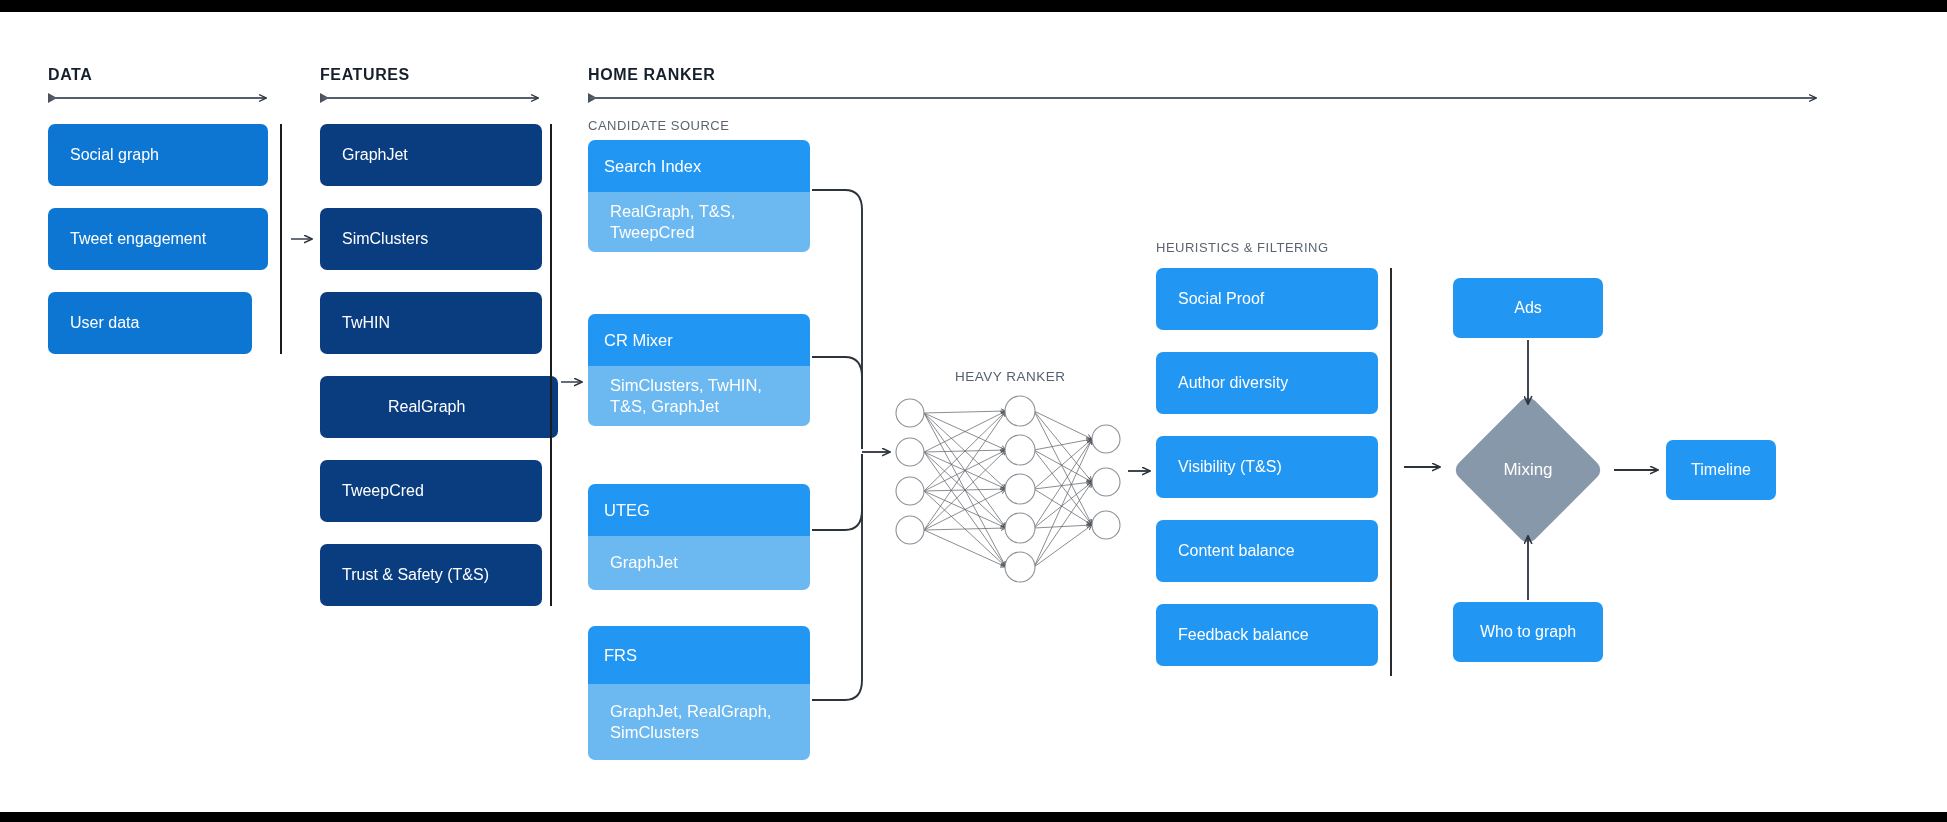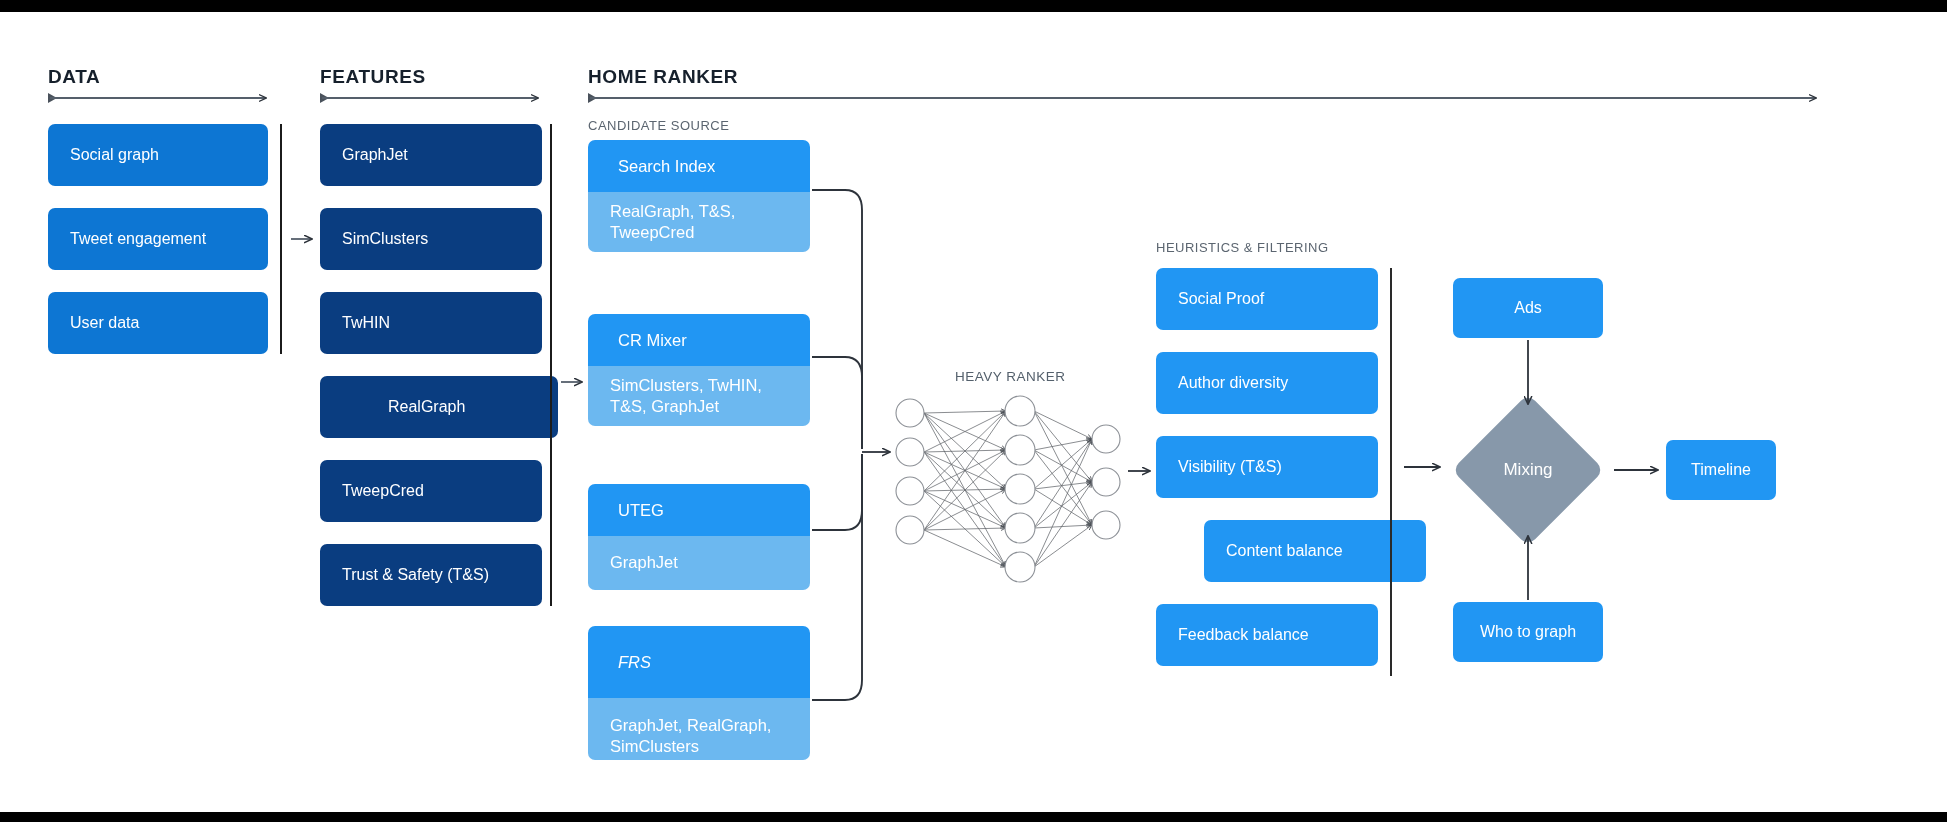--- a/index.html
+++ b/index.html
@@ -13,21 +13,21 @@
 
   .blackbar { position: absolute; left: 0; width: 1947px; background: #000; }
   .blackbar.top { top: 0; height: 12px; }
   .blackbar.bottom { top: 812px; height: 10px; }
 
   .canvas { position: absolute; left: 0; top: 12px; width: 1947px; height: 800px; background: #fff; }
 
   
   .sec-title {
     position: absolute;
-    font-size: 19px; font-weight: bold; letter-spacing: 0.6px;
+    font-size: 16px; font-weight: bold; letter-spacing: 0.6px;
     color: #16202c; white-space: nowrap;
   }
   .sub-title {
     position: absolute;
     font-size: 13px; font-weight: normal; letter-spacing: 0.5px;
     color: #5b6570; white-space: nowrap;
   }
   .ranker-title {
     position: absolute;
     font-size: 13.5px; letter-spacing: 0.5px;
@@ -49,21 +49,21 @@
 
   .box.data    { background: #0d76d3; }
   .box.feature { background: #0a3d80; }
   .box.heur    { background: #2196f3; }
   .box.out     { background: #2196f3; }
 
   
   .cs-card { position: absolute; border-radius: 7px; overflow: hidden; }
   .cs-head {
     background: #2196f3; color: #fff; font-size: 16.5px;
-    display: flex; align-items: center; padding-left: 30px; padding-right: 12px;
+    display: flex; align-items: center; padding-left: 16px; padding-right: 12px;
     width: 100%;
   }
   .cs-body {
     background: #6cb8f0; color: #fff; font-size: 16.5px; line-height: 1.28;
     display: flex; align-items: center; padding-left: 22px; padding-right: 22px;
     width: 100%;
   }
 
   
   .diamond {
@@ -101,21 +101,21 @@
     <div class="sub-title" style="left:588px; top:106px;">CANDIDATE SOURCE</div>
     <div class="sub-title" style="left:1156px; top:228px;">HEURISTICS &amp; FILTERING</div>
     <div class="ranker-title" style="left:955px; top:357px;">HEAVY RANKER</div>
 
     <div class="box data" style="left:48px; top:112px; width:220px; height:62px;">
       <span class="lbl">Social graph</span>
     </div>
     <div class="box data" style="left:48px; top:196px; width:220px; height:62px;">
       <span class="lbl">Tweet engagement</span>
     </div>
-    <div class="box data" style="left:48px; top:280px; width:220px; height:62px;align-items:center;">
+    <div class="box data" style="left:48px; top:280px; width:204px; height:62px;align-items:center;">
       <span class="lbl">User data</span>
     </div>
 
     <div class="vrule" style="left:280px; top:112px; height:230px;"></div>
 
     <div class="box feature" style="left:320px; top:112px; width:222px; height:62px;">
       <span class="lbl">GraphJet</span>
     </div>
     <div class="box feature" style="left:320px; top:196px; width:222px; height:62px;">
       <span class="lbl">SimClusters</span>
@@ -146,35 +146,35 @@
       <div class="cs-body" style="height:60px; white-space:pre-line;">SimClusters, TwHIN,
 T&amp;S, GraphJet</div>
     </div>
 
     <div class="cs-card" style="left:588px; top:472px; width:222px; height:106px;">
       <div class="cs-head" style="height:52px;">UTEG</div>
       <div class="cs-body" style="height:54px; white-space:pre-line;">GraphJet</div>
     </div>
 
     <div class="cs-card" style="left:588px; top:614px; width:222px; height:134px;">
-      <div class="cs-head" style="height:72px;font-style:italic;">FRS</div>
+      <div class="cs-head" style="height:58px;">FRS</div>
       <div class="cs-body" style="height:76px; white-space:pre-line;">GraphJet, RealGraph,
 SimClusters</div>
     </div>
 
     <div class="box heur" style="left:1156px; top:256px; width:222px; height:62px;">
       <span class="lbl">Social Proof</span>
     </div>
     <div class="box heur" style="left:1156px; top:340px; width:222px; height:62px;">
       <span class="lbl">Author diversity</span>
     </div>
     <div class="box heur" style="left:1156px; top:424px; width:222px; height:62px;">
       <span class="lbl">Visibility (T&amp;S)</span>
     </div>
-    <div class="box heur" style="left:1156px; top:508px; width:222px; height:62px;margin-left:48px;">
+    <div class="box heur" style="left:1156px; top:508px; width:222px; height:62px;">
       <span class="lbl">Content balance</span>
     </div>
     <div class="box heur" style="left:1156px; top:592px; width:222px; height:62px;">
       <span class="lbl">Feedback balance</span>
     </div>
 
     <div class="vrule light" style="left:1390px; top:256px; height:408px;"></div>
 
     <div class="box out centered" style="left:1453px; top:266px; width:150px; height:60px;">
       <span class="lbl">Ads</span>

